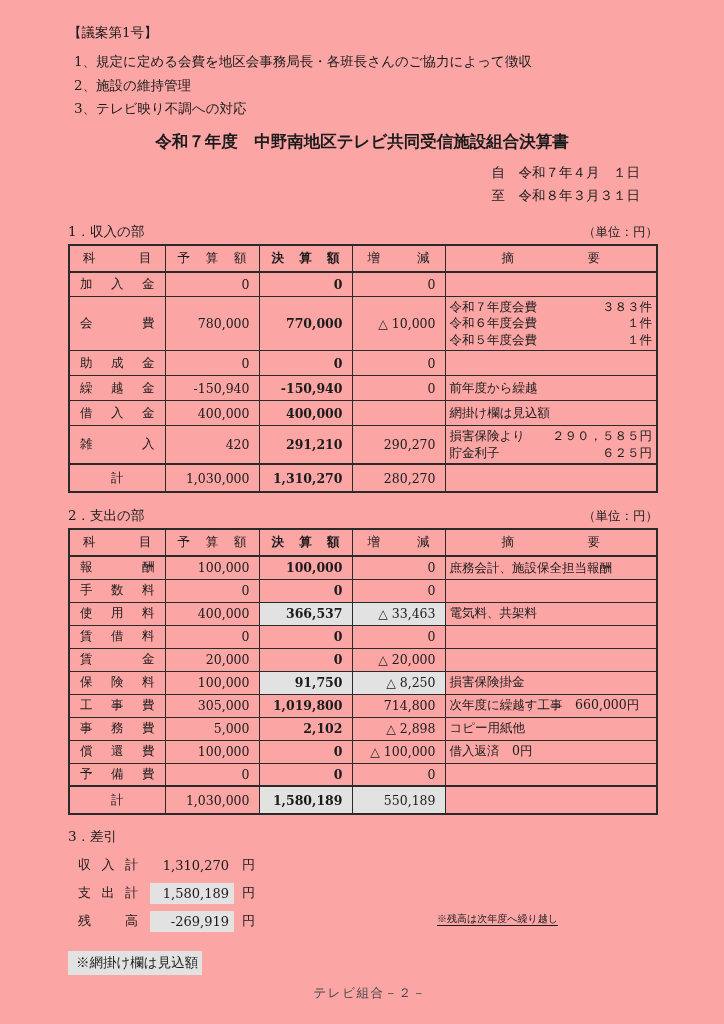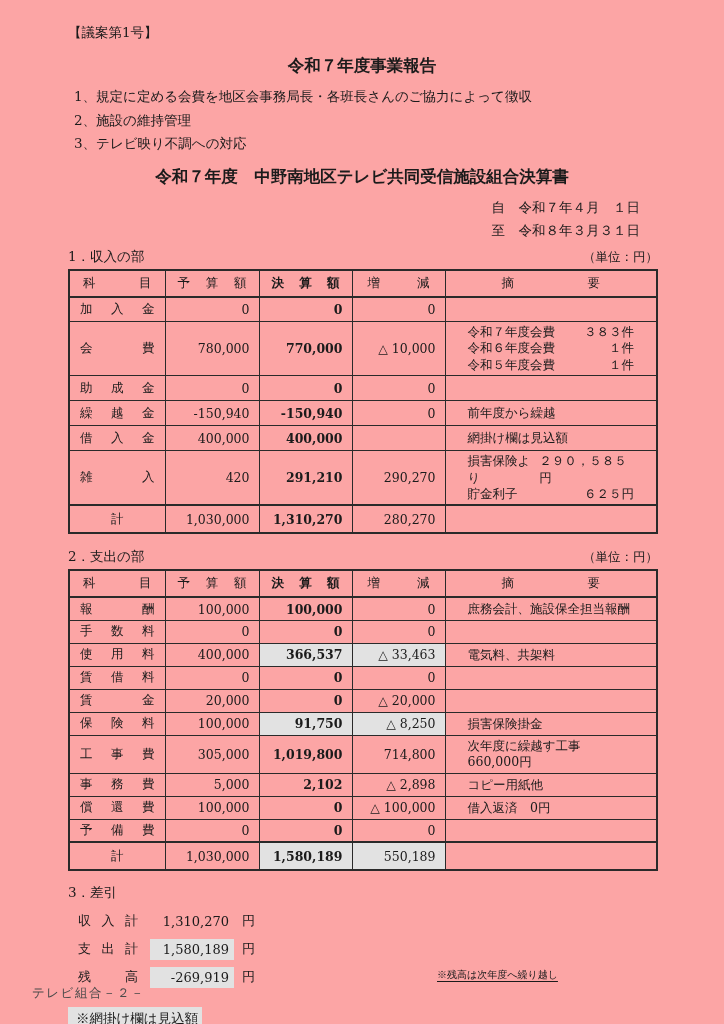--- a/index.html
+++ b/index.html
@@ -11,37 +11,37 @@
     font-family:"DejaVu Serif","Liberation Serif",serif;
     overflow:hidden;
   }
   .proposal{ margin:24px 0 0 68px; font-size:13.5px; }
   .title{ text-align:center; font-weight:bold; font-size:16.5px; }
   .title1{ margin-top:13px; }
   .title2{ margin-top:10px; }
   .activities{ margin:8px 0 0 74px; font-size:13.5px; line-height:23.5px; }
   .dates{ width:fit-content; margin:8px 84px 0 auto; font-size:13.5px; line-height:23px; }
   .sec-row{
-    width:590px; margin:6px 0 3px 68px; display:flex;
+    width:590px; margin:16px 0 3px 68px; display:flex;
     justify-content:space-between; align-items:flex-end; font-size:13.5px;text-align:center;
   }
   .sec-row .unit{ font-size:12.5px; }
   .sec-row2{ margin-top:14px; }
   table{
     width:590px; margin-left:68px; border-collapse:collapse; table-layout:fixed;
     border:2px solid var(--line); font-size:12.5px;
   }
   td,th{ border:1px solid var(--line); vertical-align:middle; font-weight:normal; }
   thead th{ height:27px; border-bottom:2px solid var(--line); }
   .t1 tbody td{ height:25px; }
   .t2 tbody td{ height:23px; }
   tr.total td{ border-top:2px solid var(--line); height:28px; }
   .c-actual, th.c-actual *{ font-weight:bold; }
   .c-num{ text-align:right; padding-right:9px; }
-  .c-remark{ padding:2px 22px; }
+  .c-remark{ padding:2px 4px; }
   .rline{ display:flex; justify-content:space-between; line-height:16.4px; }
   .spread{ display:flex; justify-content:space-between; }
   td.c-subject .spread{ padding:0 10px; }
   td.c-subject.center{ text-align:center; }
   .sp-subject{ padding:0 13px; }
   .sp-num{ padding:0 12px; }
   .sp-diff{ padding:0 15px; }
   .sp-remark{ padding:0 56px; }
   .shaded{ background:var(--shade); }
   .balance{ position:relative; margin:13px 0 0 68px; font-size:13px; }
@@ -53,32 +53,31 @@
   .b-unit{ margin-left:8px; }
   .carry-note{
     position:absolute; left:369px; top:84px; font-size:10px;
     text-decoration:underline; text-underline-offset:3px;
   }
   .shade-note{
     margin:16px 0 0 68px; width:fit-content; background:var(--shade);
     padding:3px 4px 3px 8px; font-size:13.5px;
   }
   .footer{
-    position:absolute; left:0; right:16px; bottom:22px; text-align:left;
+    position:absolute; left:0; right:16px; bottom:22px; text-align:center;
     font-size:12.5px; color:#4a4a4a; letter-spacing:1.5px;padding-left:32px;
   }
 </style>
 </head>
 <body>
 
 <div class="page">
 
   <div class="proposal">【議案第1号】</div>
 
-  <div class="title title1">令和７年度事業報告</div>
 
   <div class="activities">
     <div>1、規定に定める会費を地区会事務局長・各班長さんのご協力によって徴収</div>
     <div>2、施設の維持管理</div>
     <div>3、テレビ映り不調への対応</div>
   </div>
 
   <div class="title title2">令和７年度　中野南地区テレビ共同受信施設組合決算書</div>
 
   <div class="dates">

